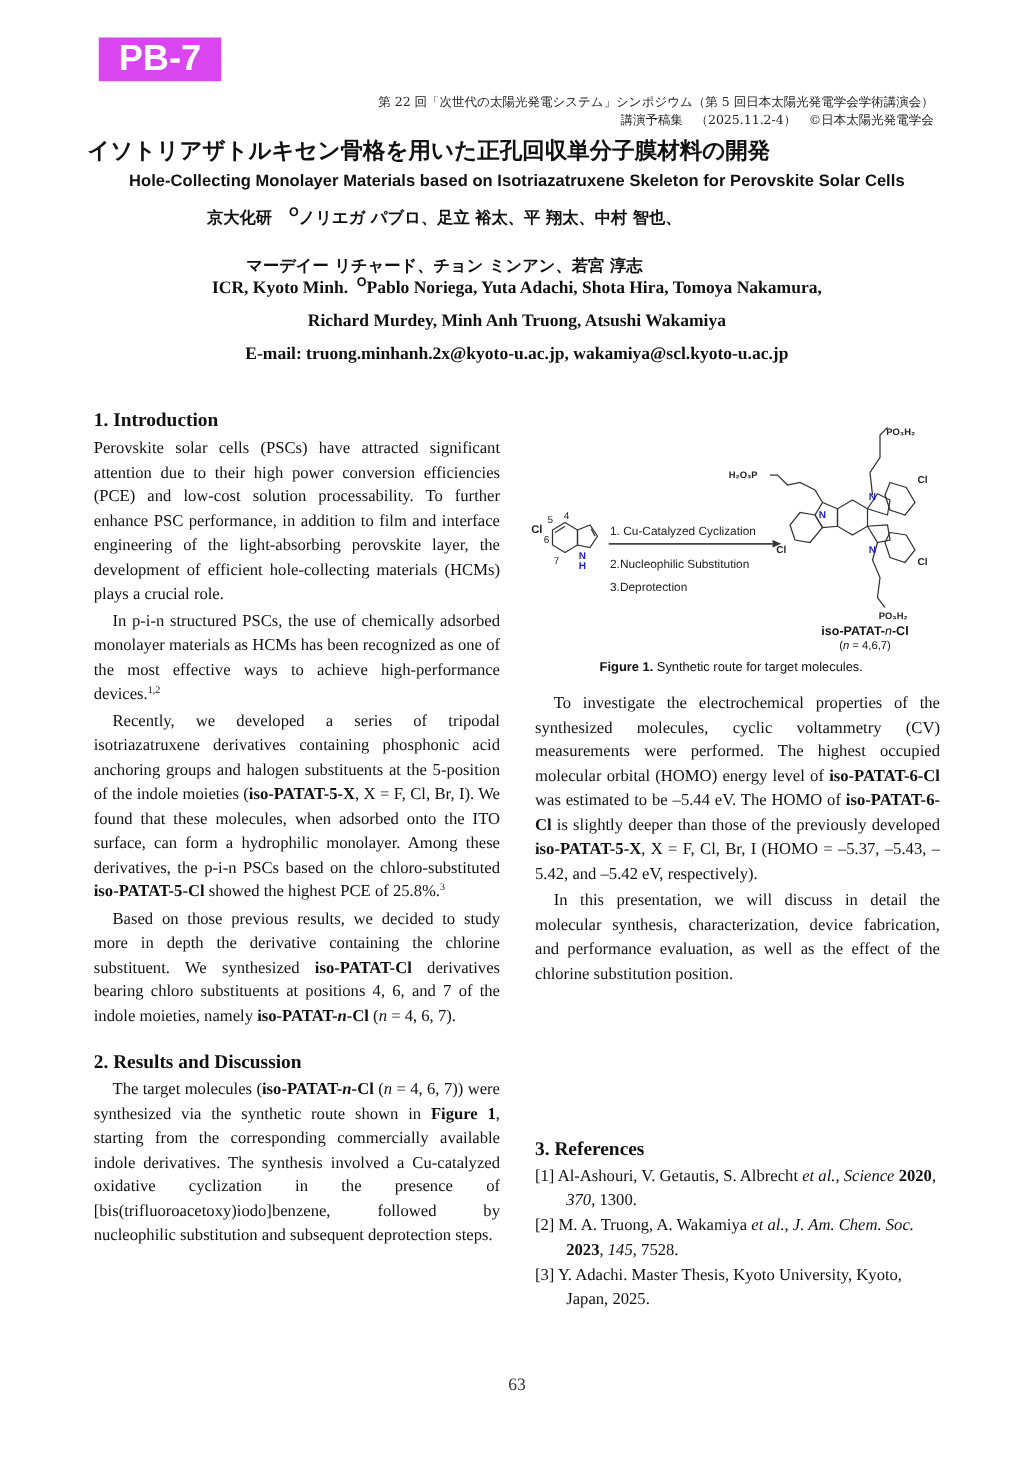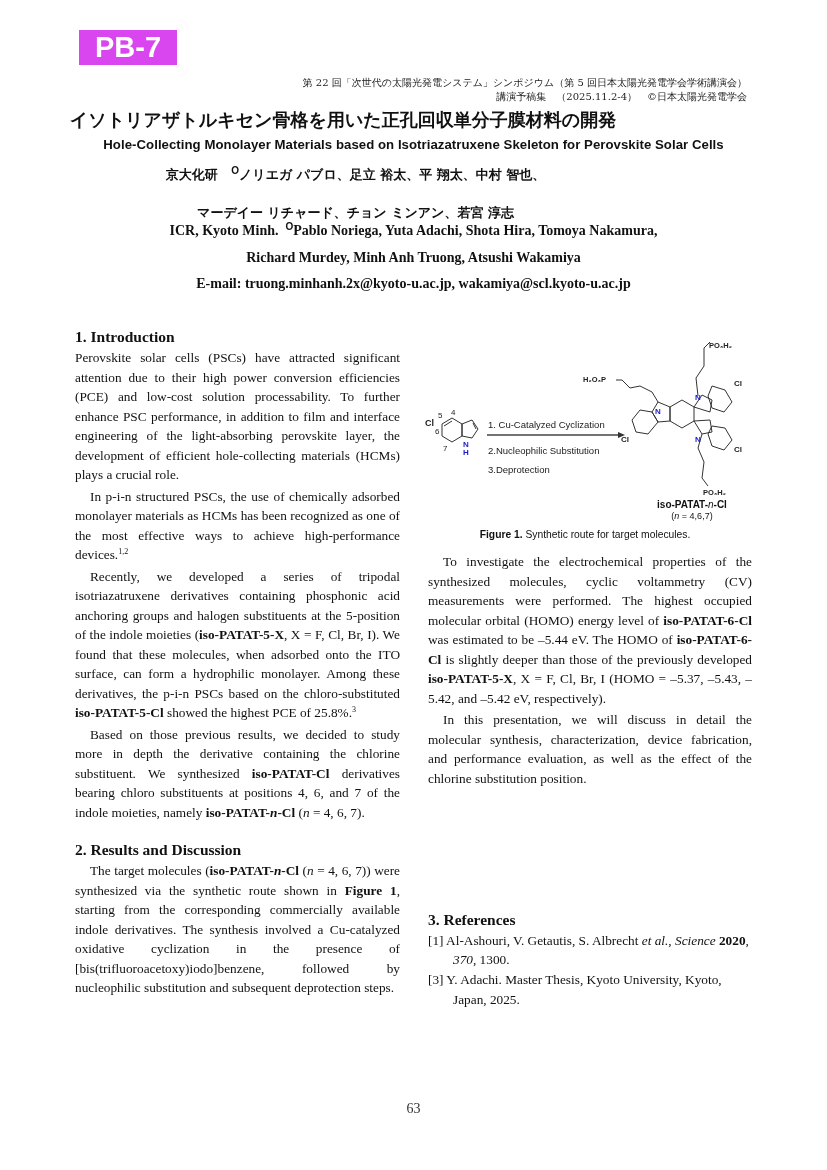--- a/index.html
+++ b/index.html
@@ -115,16 +115,17 @@
 <div class="fig-caption"><b>Figure 1.</b><span> Synthetic route for target molecules.</span></div>
 
 <div class="col col-right">
   <p><span>To investigate the electrochemical properties of the synthesized molecules, cyclic voltammetry (CV) measurements were performed. The highest occupied molecular orbital (HOMO) energy level of </span><b>iso-PATAT-6-Cl</b><span> was estimated to be –5.44 eV. The HOMO of </span><b>iso-PATAT-6-Cl</b><span> is slightly deeper than those of the previously developed </span><b>iso-PATAT-5-X</b><span>, X = F, Cl, Br, I (HOMO = –5.37, –5.43, –5.42, and –5.42 eV, respectively).</span></p>
   <p>In this presentation, we will discuss in detail the molecular synthesis, characterization, device fabrication, and performance evaluation, as well as the effect of the chlorine substitution position.</p>
 </div>
 
 <div class="refs">
   <div class="sec">3. References</div>
   <div class="ref"><span>[1]</span><span> Al-Ashouri, V. Getautis, S. Albrecht </span><i>et al.</i><span>, </span><i>Science</i> <b>2020</b>, <i>370</i><span>, 1300.</span></div>
+  <div class="ref"><span>[2]</span><span> M. A. Truong, A. Wakamiya </span><i>et al.</i><span>, </span><i>J. Am. Chem. Soc.</i> <b>2023</b>, <i>145</i><span>, 7528.</span></div>
   <div class="ref"><span>[3]</span><span> Y. Adachi. Master Thesis, Kyoto University, Kyoto, Japan, 2025.</span></div>
 </div>
 
 <div class="page-num">63</div>
 
 </body></html>

